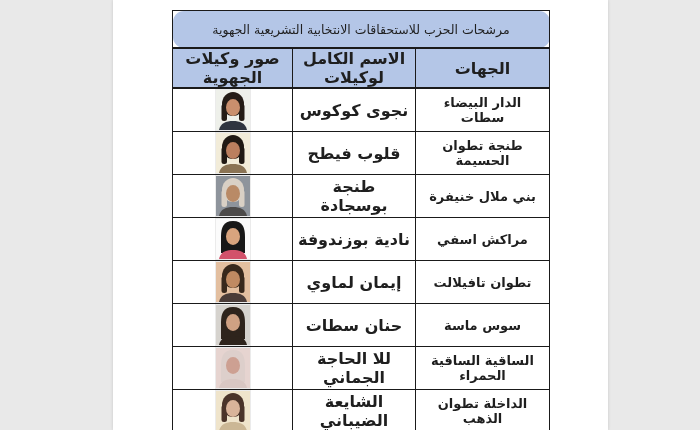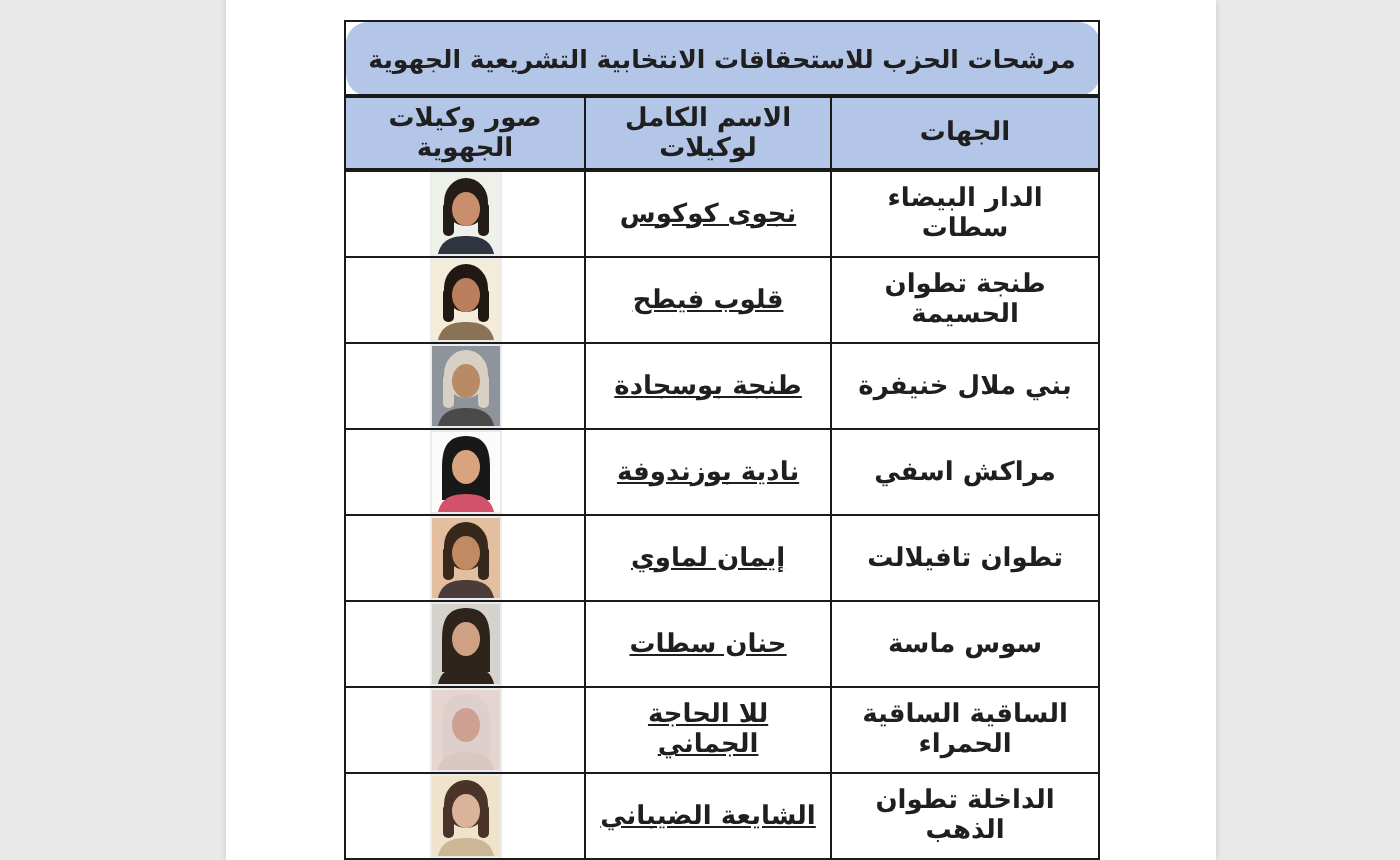--- a/index.html
+++ b/index.html
@@ -44,37 +44,37 @@
     vertical-align: middle;
     padding: 0 4px;
     color: #1f1f1f;
     overflow: hidden;
   }
 
   tr.title-row th {
     height: 36px;
     background: var(--hdr-bg, #b4c6e7);
     font-size: 12.5px;
-    font-weight: 700;
+    font-weight: 400;
     border-bottom-width: 2px;
     border-radius: 11px;
   }
 
   tr.header-row th {
     height: 35px;
     background: var(--hdr-bg, #b4c6e7);
-    font-size: 13px;
+    font-size: 16px;
     font-weight: 700;
     border-bottom-width: 2px;
   }
 
   tr.data-row td { height: 42px; }
 
   td.region-cell { font-size: 13px; font-weight: 700; }
-  td.name-cell   { font-size: 13px; font-weight: 700; text-decoration: underline; }
+  td.name-cell   { font-size: 16px; font-weight: 700; }
   td.photo-cell  { padding: 1px; }
 
   .photo {
     width: 34px;
     height: 40px;
     margin: 0 auto;
     background: var(--pbg, #eee);
     box-shadow: 0 0 0 1px rgba(0,0,0,0.08);
   }
   .photo svg { display: block; width: 34px; height: 40px; }

